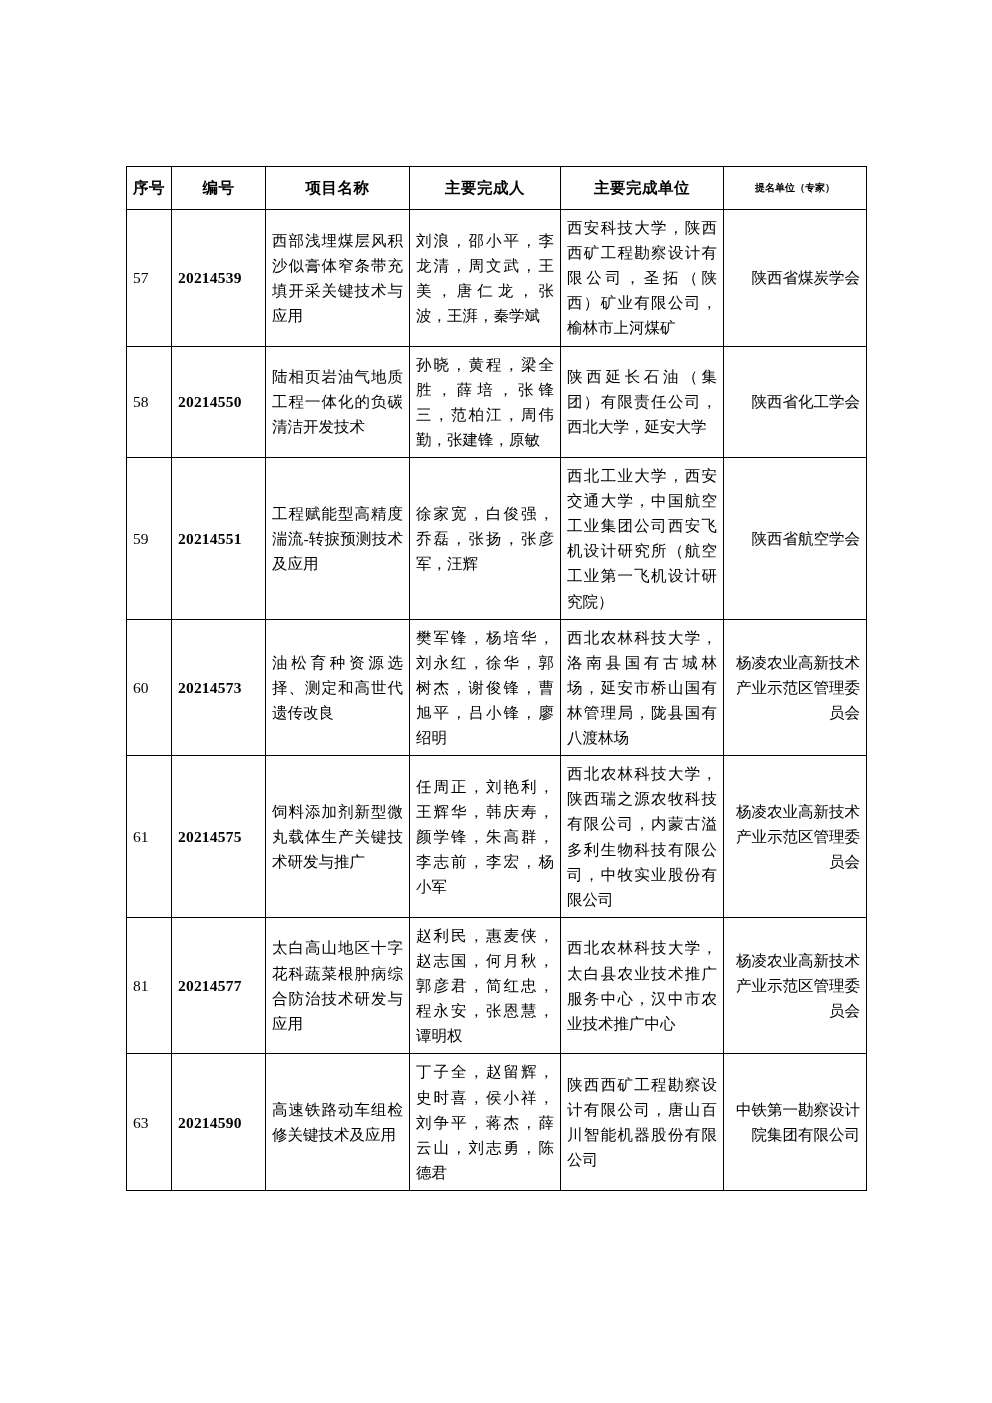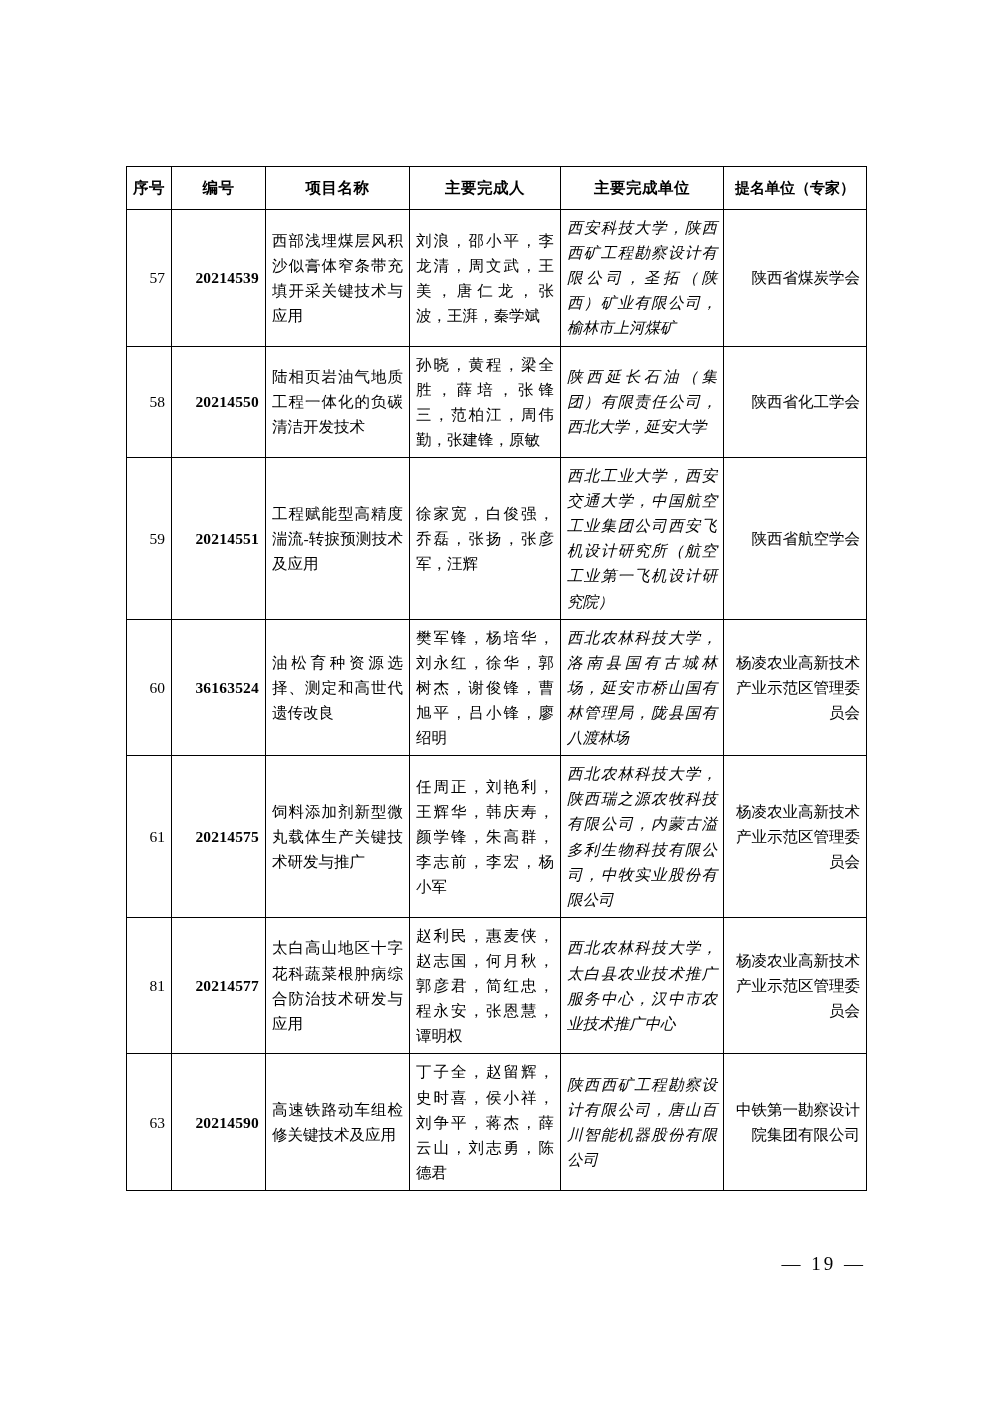--- a/index.html
+++ b/index.html
@@ -50,46 +50,45 @@
   .award-table thead th {
     text-align: center;
     height: 38px;
     padding: 2px 4px;
     font-size: 15.5px;
     letter-spacing: 0.5px;
     white-space: nowrap;
   }
   .award-table thead th.th-nom {
     letter-spacing: 0px;
-    font-size: 15px;
+    font-size: 10px;
   }
   td.cell-seq,
   td.cell-code {
-    text-align: right;
+    text-align: left;
     font-family: "Liberation Serif", "DejaVu Serif", serif;
     white-space: nowrap;
     font-size: 15.5px;
   }
   td.cell-code { letter-spacing: 0.2px; font-weight: bold; }
   td.cell-title,
   td.cell-people,
   td.cell-units,
   td.cell-nom {
     text-align: right;
   }
   td.cell-people {
     text-align: justify;
     text-align-last: left;
     text-justify: inter-character;
   }
   td.cell-units {
     text-align: justify;
     text-align-last: left;
     text-justify: inter-character;
-    font-style: italic;
   }
   td.cell-title {
     text-align: justify;
     text-align-last: left;
     text-justify: inter-character;
   }
   .page-footer {
     position: absolute;
     left: 0;
     top: 1253px;
@@ -144,21 +143,21 @@
       <tr>
         <td class="cell-seq">59</td>
         <td class="cell-code">20214551</td>
         <td class="cell-title">工程赋能型高精度湍流-转捩预测技术及应用</td>
         <td class="cell-people">徐家宽，白俊强，乔磊，张扬，张彦军，汪辉</td>
         <td class="cell-units">西北工业大学，西安交通大学，中国航空工业集团公司西安飞机设计研究所（航空工业第一飞机设计研究院）</td>
         <td class="cell-nom">陕西省航空学会</td>
       </tr>
       <tr>
         <td class="cell-seq">60</td>
-        <td class="cell-code">36163524</td>
+        <td class="cell-code">20214573</td>
         <td class="cell-title">油松育种资源选择、测定和高世代遗传改良</td>
         <td class="cell-people">樊军锋，杨培华，刘永红，徐华，郭树杰，谢俊锋，曹旭平，吕小锋，廖绍明</td>
         <td class="cell-units">西北农林科技大学，洛南县国有古城林场，延安市桥山国有林管理局，陇县国有八渡林场</td>
         <td class="cell-nom">杨凌农业高新技术产业示范区管理委员会</td>
       </tr>
       <tr>
         <td class="cell-seq">61</td>
         <td class="cell-code">20214575</td>
         <td class="cell-title">饲料添加剂新型微丸载体生产关键技术研发与推广</td>
         <td class="cell-people">任周正，刘艳利，王辉华，韩庆寿，颜学锋，朱高群，李志前，李宏，杨小军</td>
@@ -177,15 +176,14 @@
         <td class="cell-seq">63</td>
         <td class="cell-code">20214590</td>
         <td class="cell-title">高速铁路动车组检修关键技术及应用</td>
         <td class="cell-people">丁子全，赵留辉，史时喜，侯小祥，刘争平，蒋杰，薛云山，刘志勇，陈德君</td>
         <td class="cell-units">陕西西矿工程勘察设计有限公司，唐山百川智能机器股份有限公司</td>
         <td class="cell-nom">中铁第一勘察设计院集团有限公司</td>
       </tr>
     </tbody>
   </table>
 
-  <div class="page-footer">—  19  —</div>
 
 </div>
 
 </body></html>

